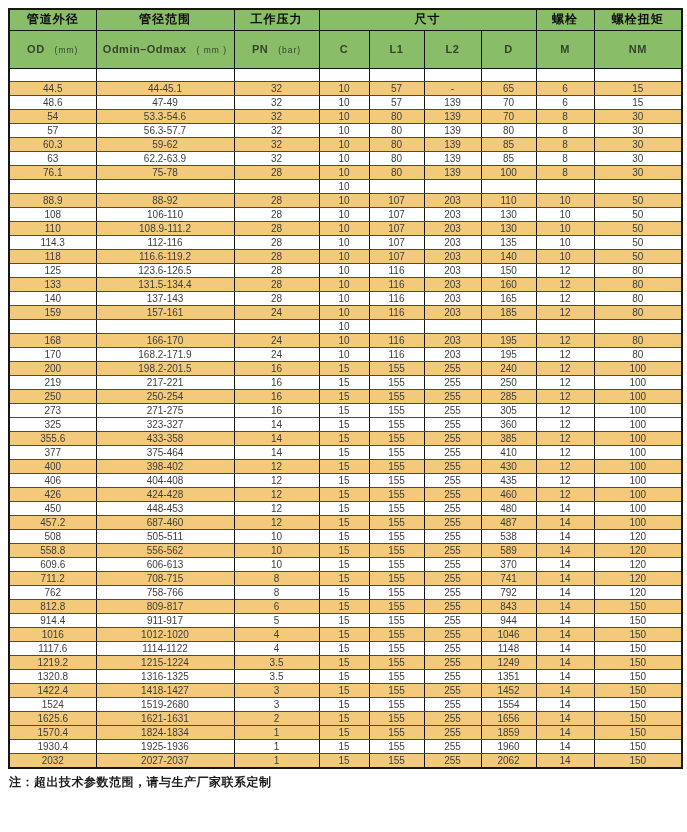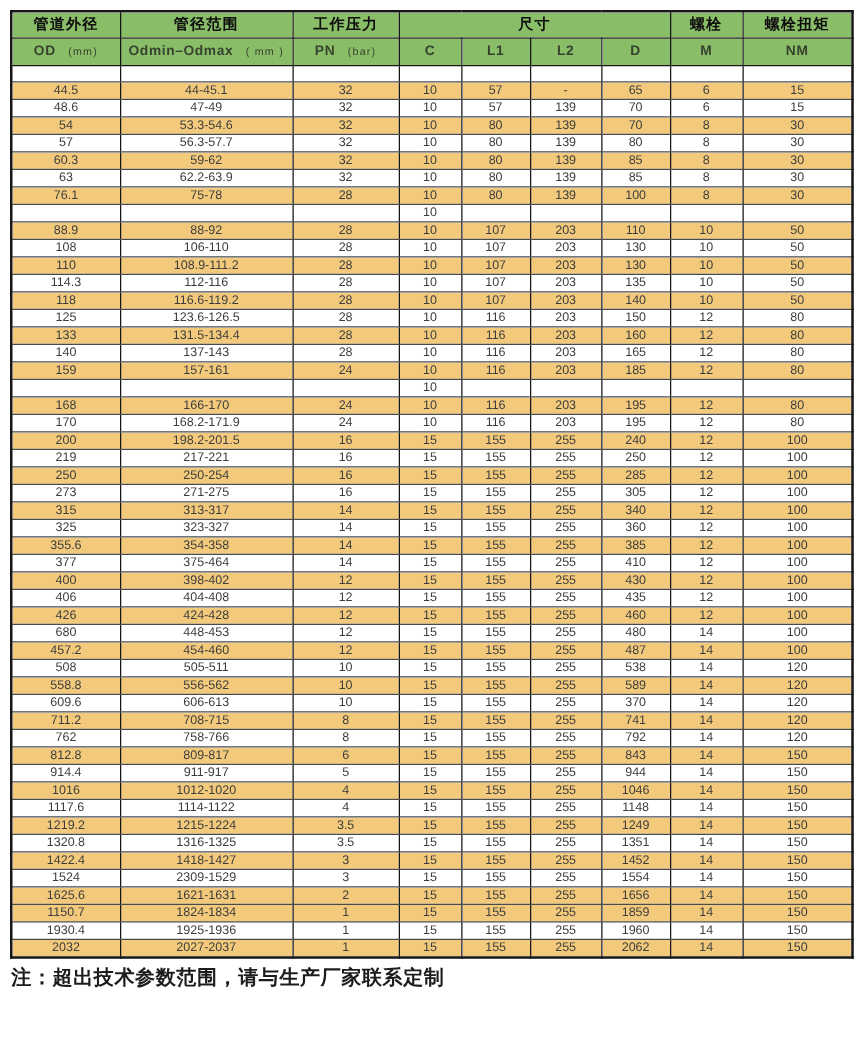--- a/index.html
+++ b/index.html
@@ -40,21 +40,21 @@
   }
   .group-row th{
     height:21px;
     font-size:12px;
     font-weight:bold;
     color:#0e0e0e;
     letter-spacing:1px;
     margin-left:24px;
   }
   .sub-row th{
-    height:22px;
+    height:38px;
     font-size:11px;
     font-weight:bold;
     color:var(--text-header);
   }
   .sub-row .code{letter-spacing:0.5px;}
   .sub-row .unit{
     font-size:8.5px;
     font-weight:normal;
     margin-left:10px;
     letter-spacing:1px;
@@ -66,21 +66,21 @@
     border-left:1.5px solid var(--border-dark);
     border-right:1.5px solid var(--border-dark);
     border-top:1px solid var(--border-row);
     border-bottom:1px solid var(--border-row);
     background:#ffffff;
     line-height:13px;
   }
   tbody tr.orange td{background:var(--orange);}
   .footnote{
     margin:5px 0 0 1px;
-    font-size:16px;
+    font-size:12px;
     color:#1c1c1c;
     font-weight:600;
     letter-spacing:0.5px;
   }
 </style>
 </head>
 <body>
 
 <div class="page">
   <table class="spec">
@@ -385,45 +385,34 @@
           <td>273</td>
           <td>271-275</td>
           <td>16</td>
           <td>15</td>
           <td>155</td>
           <td>255</td>
           <td>305</td>
           <td>12</td>
           <td>100</td>
         </tr>
-        <tr class="orange">
-          <td>315</td>
-          <td>313-317</td>
-          <td>14</td>
-          <td>15</td>
-          <td>155</td>
-          <td>255</td>
-          <td>340</td>
-          <td>12</td>
-          <td>100</td>
-        </tr>
         <tr>
           <td>325</td>
           <td>323-327</td>
           <td>14</td>
           <td>15</td>
           <td>155</td>
           <td>255</td>
           <td>360</td>
           <td>12</td>
           <td>100</td>
         </tr>
         <tr class="orange">
           <td>355.6</td>
-          <td>354-358</td>
+          <td>433-358</td>
           <td>14</td>
           <td>15</td>
           <td>155</td>
           <td>255</td>
           <td>385</td>
           <td>12</td>
           <td>100</td>
         </tr>
         <tr>
           <td>377</td>
@@ -463,33 +452,33 @@
           <td>424-428</td>
           <td>12</td>
           <td>15</td>
           <td>155</td>
           <td>255</td>
           <td>460</td>
           <td>12</td>
           <td>100</td>
         </tr>
         <tr>
-          <td>680</td>
+          <td>450</td>
           <td>448-453</td>
           <td>12</td>
           <td>15</td>
           <td>155</td>
           <td>255</td>
           <td>480</td>
           <td>14</td>
           <td>100</td>
         </tr>
         <tr class="orange">
           <td>457.2</td>
-          <td>454-460</td>
+          <td>687-460</td>
           <td>12</td>
           <td>15</td>
           <td>155</td>
           <td>255</td>
           <td>487</td>
           <td>14</td>
           <td>100</td>
         </tr>
         <tr>
           <td>508</td>
@@ -618,42 +607,42 @@
           <td>3</td>
           <td>15</td>
           <td>155</td>
           <td>255</td>
           <td>1452</td>
           <td>14</td>
           <td>150</td>
         </tr>
         <tr>
           <td>1524</td>
-          <td>2309-1529</td>
+          <td>1519-2680</td>
           <td>3</td>
           <td>15</td>
           <td>155</td>
           <td>255</td>
           <td>1554</td>
           <td>14</td>
           <td>150</td>
         </tr>
         <tr class="orange">
           <td>1625.6</td>
           <td>1621-1631</td>
           <td>2</td>
           <td>15</td>
           <td>155</td>
           <td>255</td>
           <td>1656</td>
           <td>14</td>
           <td>150</td>
         </tr>
         <tr class="orange">
-          <td>1150.7</td>
+          <td>1570.4</td>
           <td>1824-1834</td>
           <td>1</td>
           <td>15</td>
           <td>155</td>
           <td>255</td>
           <td>1859</td>
           <td>14</td>
           <td>150</td>
         </tr>
         <tr>

